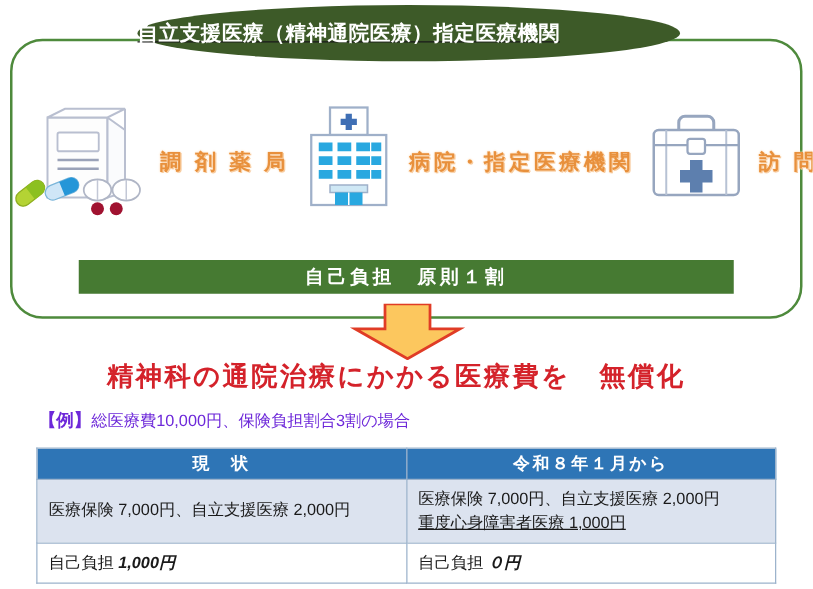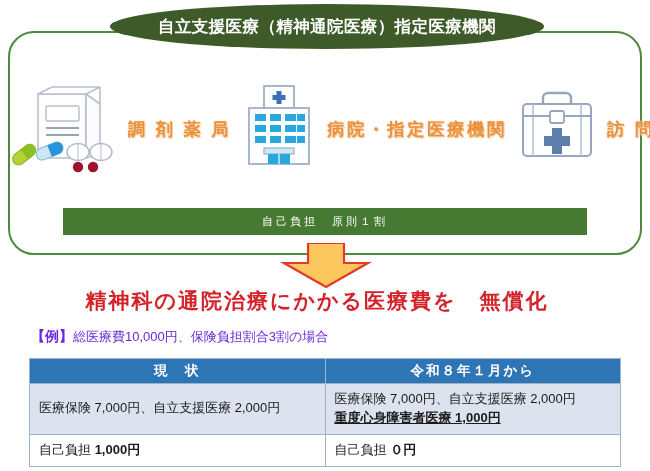--- a/index.html
+++ b/index.html
@@ -33,22 +33,23 @@
   #title-ellipse {
     position: absolute;
     left: 110px;
     top: 4px;
     width: 434px;
     height: 45px;
     background: #3d5a28;
     border-radius: 50% / 50%;
     display: flex;
     align-items: center;
-    justify-content: center;
+    justify-content: flex-start;
     z-index: 5;
+    text-decoration: underline;
   }
   #title-ellipse .t {
     color: #ffffff;
     font-size: 16.5px;
     font-weight: bold;
     letter-spacing: 0.4px;
     white-space: nowrap;
   }
 
   
@@ -92,22 +93,22 @@
     width: 524px;
     height: 27px;
     background: #467a32;
     display: flex;
     align-items: center;
     justify-content: center;
     z-index: 4;
   }
   #burden-bar .t {
     color: #ffffff;
-    font-size: 11px;
-    font-weight: normal;
+    font-size: 15px;
+    font-weight: bold;
     letter-spacing: 3px;
     white-space: nowrap;
   }
 
   
   #down-arrow {
     position: absolute;
     left: 278px;
     top: 243px;
     width: 96px;
@@ -192,24 +193,24 @@
     border: 1px solid #9cb3cc;
     font-size: 13px;
     padding: 6px 9px;
     vertical-align: middle;
     line-height: 1.45;
   }
   #compare-table tr.row-shaded td { background: #dce3ef; }
   #compare-table tr.row-plain td  { background: #ffffff; }
   #compare-table td.col-left  { width: 297px; }
   .strong-underline {
-    font-weight: bold;
+    font-weight: normal;
     text-decoration: underline;
   }
-  .b { font-weight: bold; }
+  .b { font-weight: bold; font-style: italic; }
 </style>
 </head>
 <body>
 
 <div id="provider-box"></div>
 
 <div id="title-ellipse">
   <span class="t">自立支援医療（精神通院医療）指定医療機関</span>
 </div>
 

